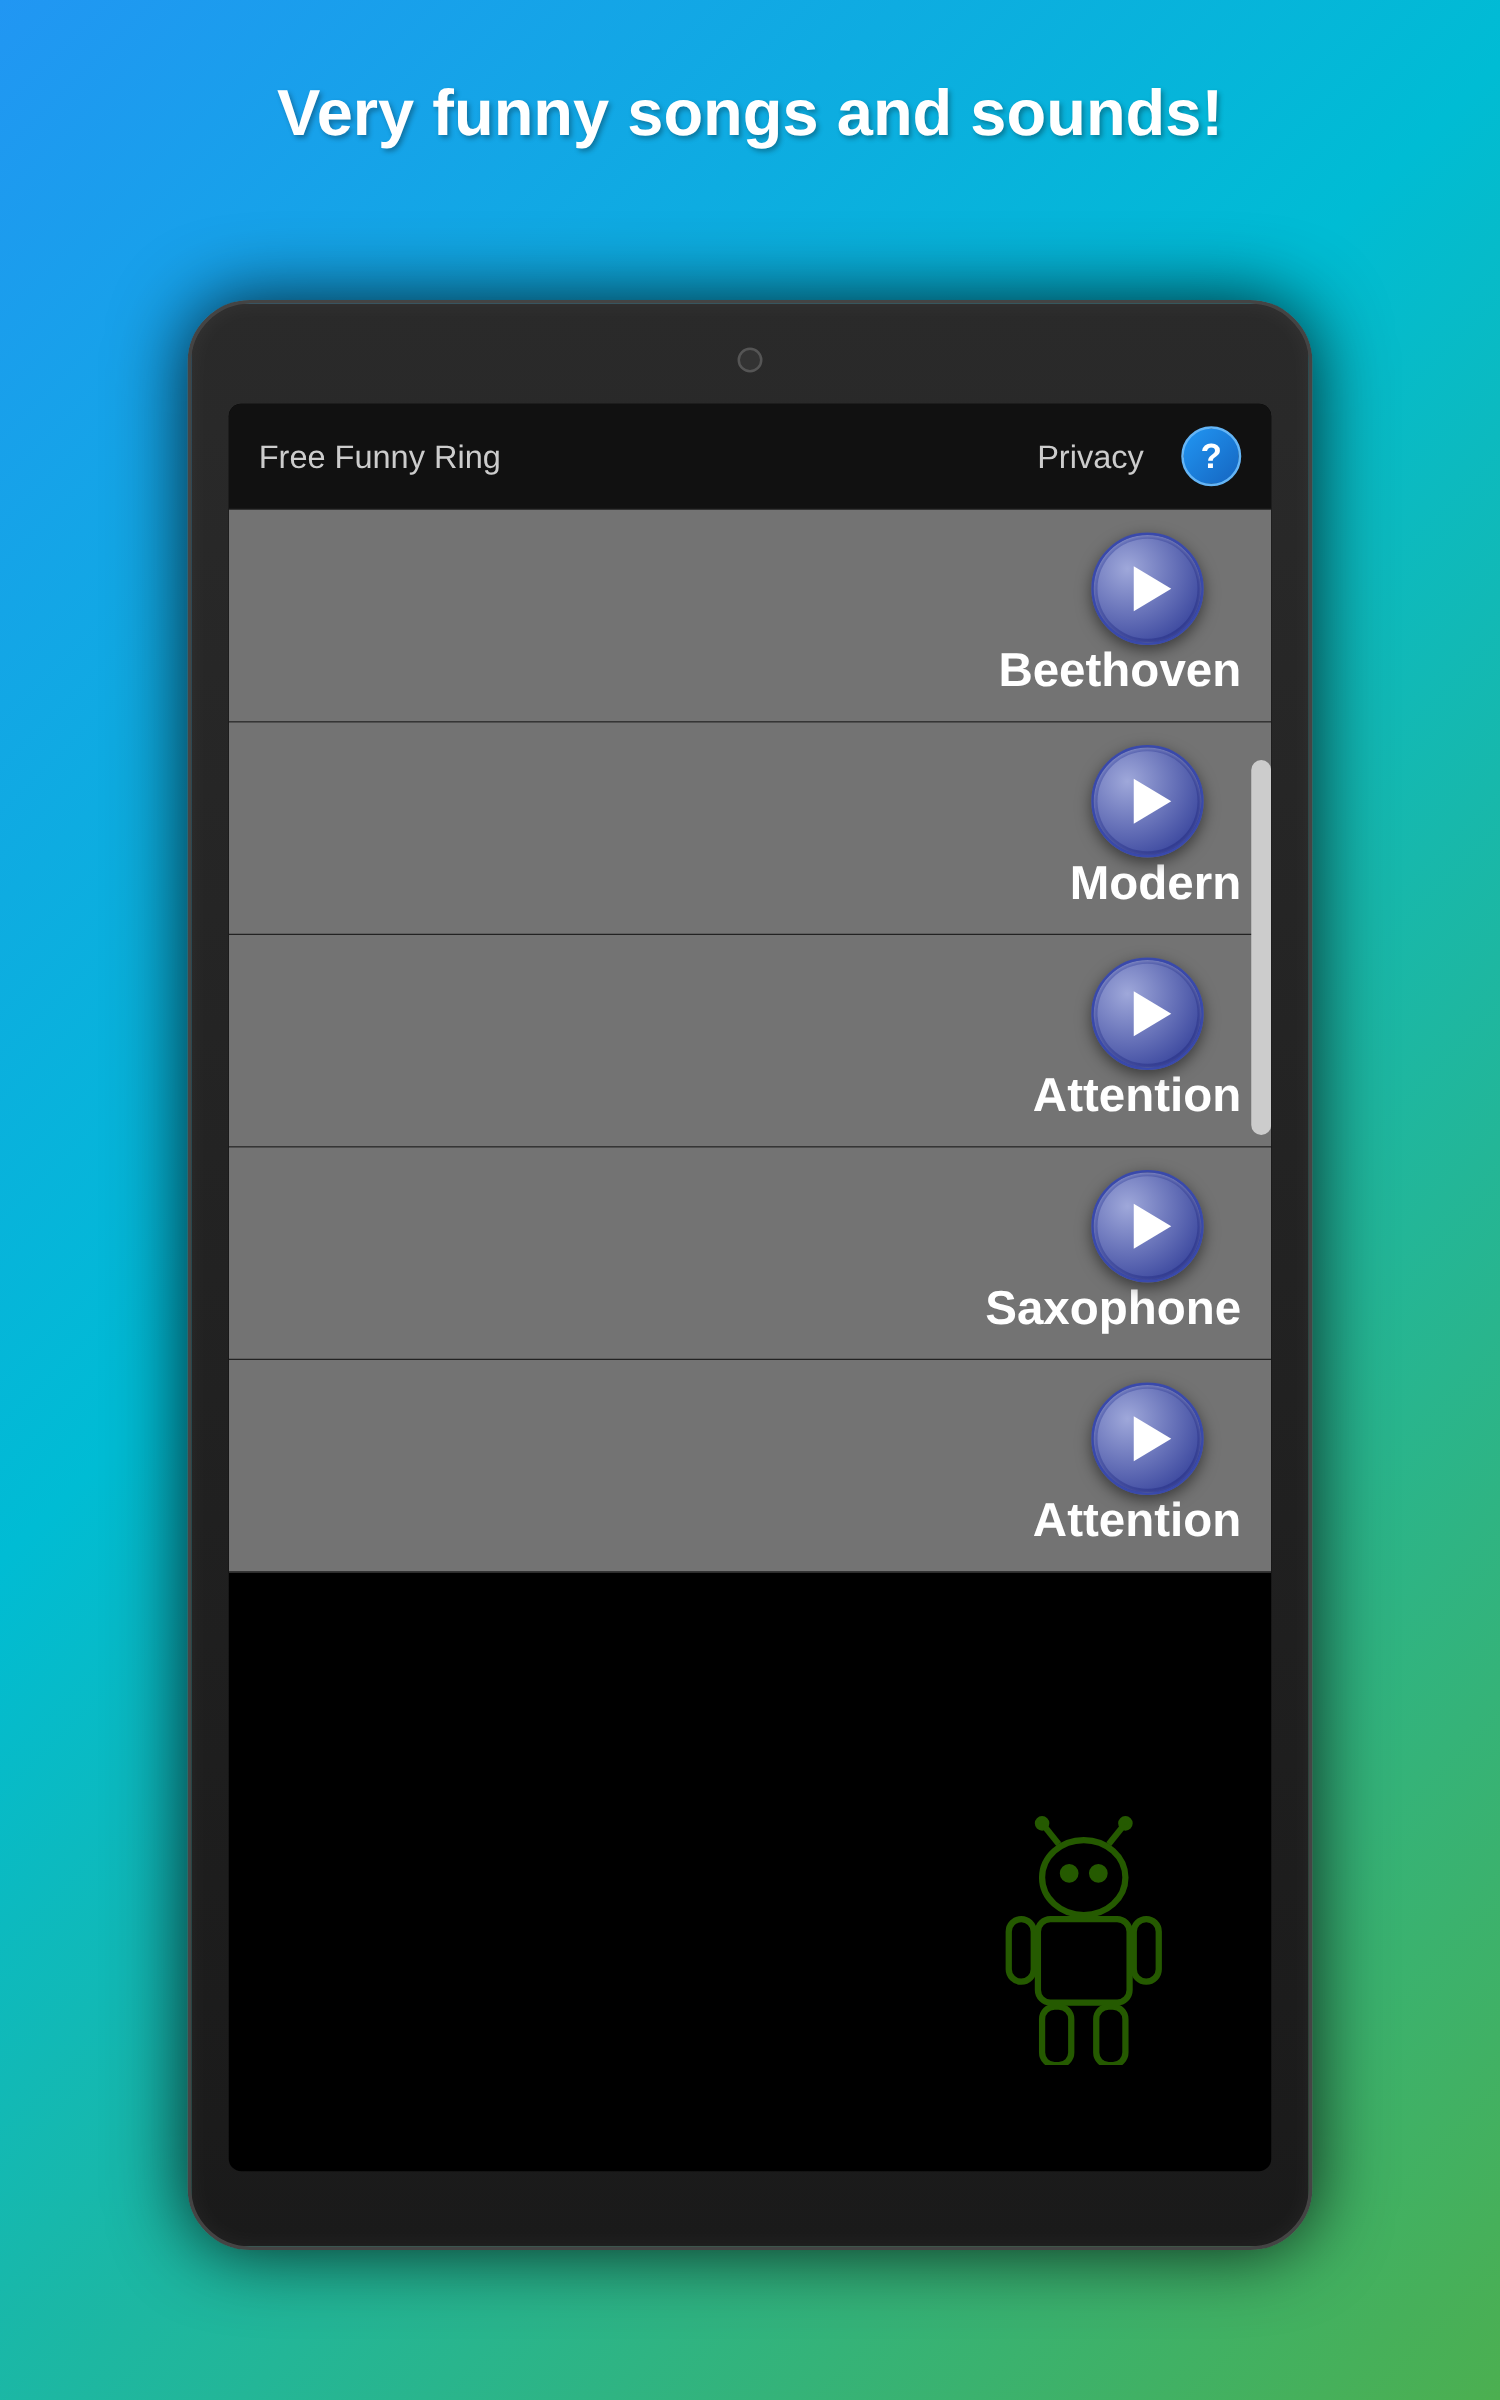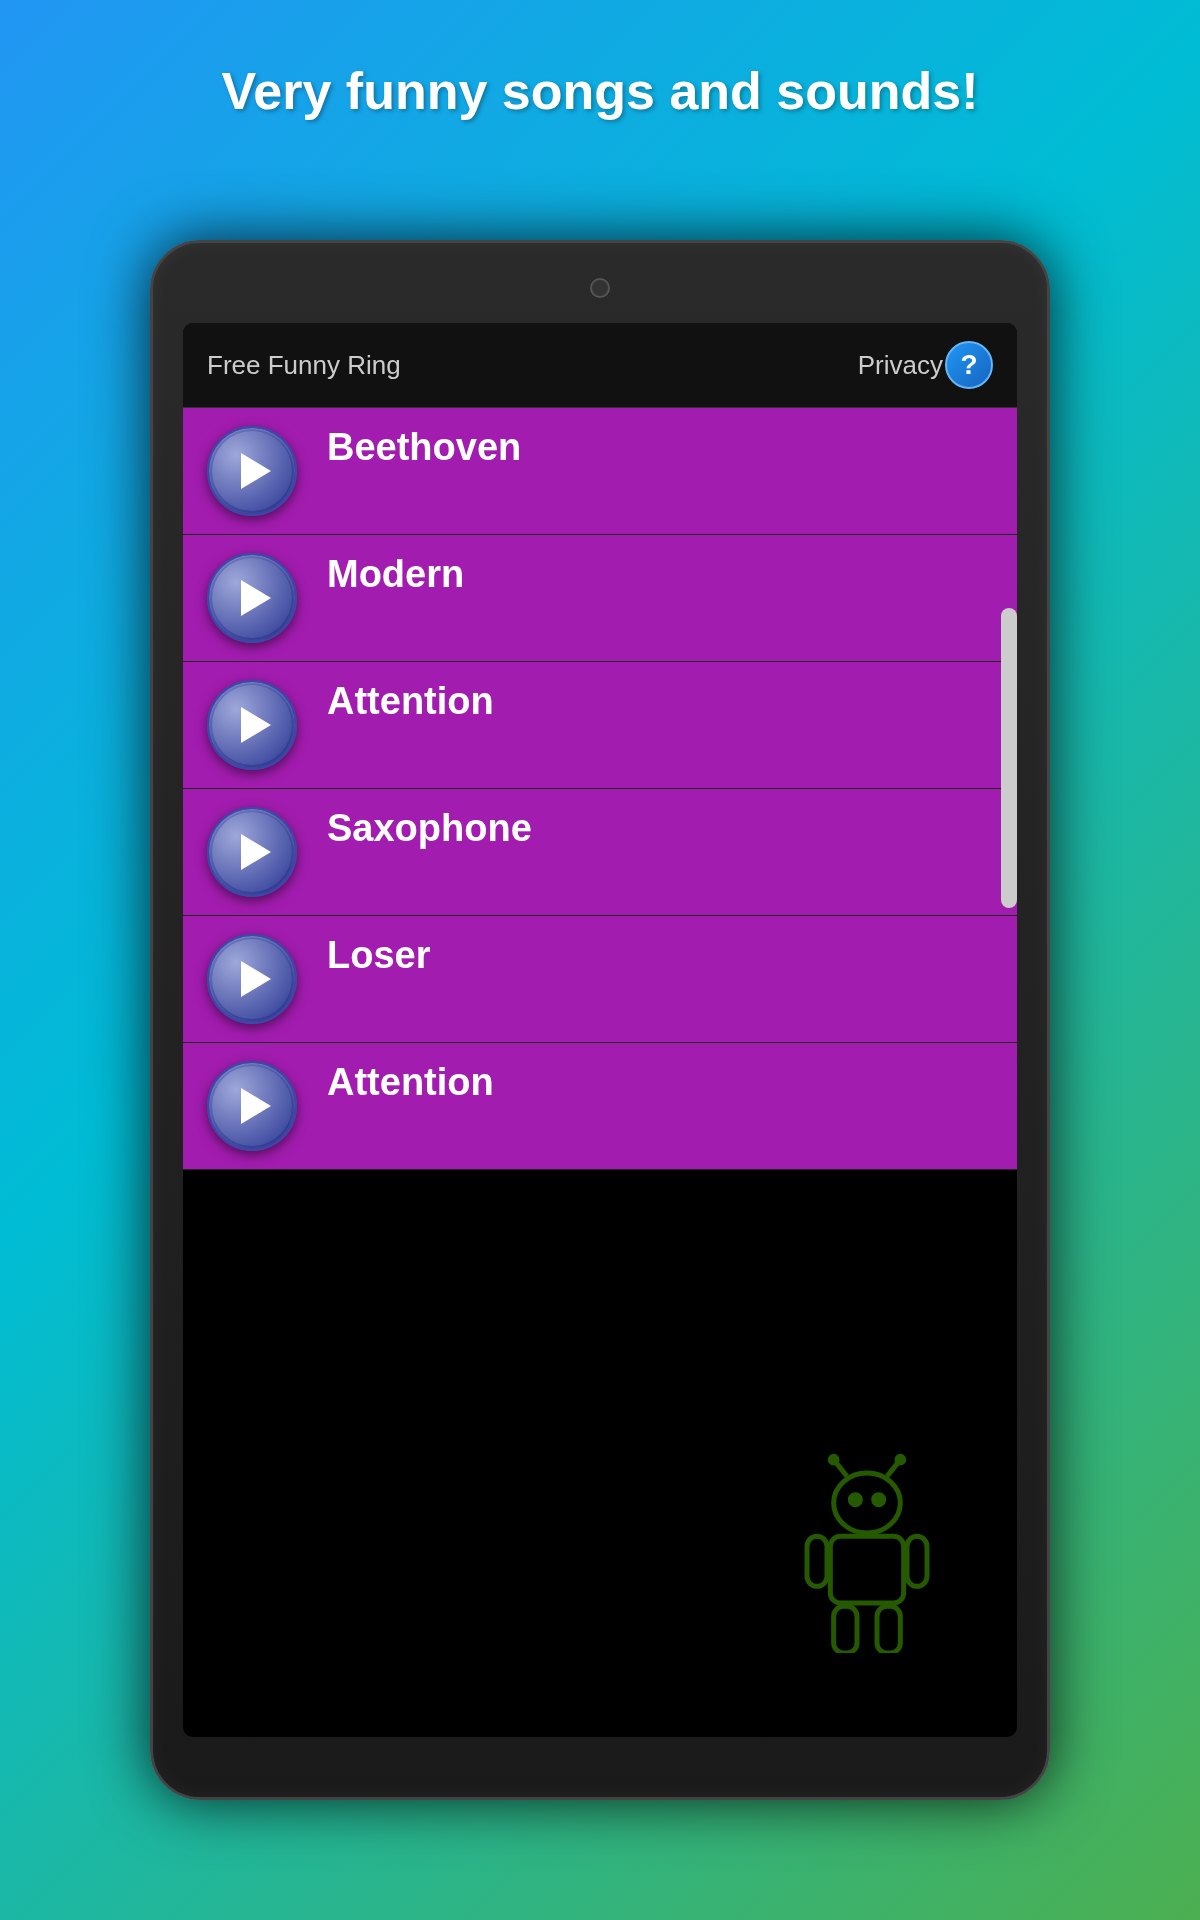--- a/index.html
+++ b/index.html
@@ -77,21 +77,21 @@
     }
 
     .app-title {
       color: #ccc;
       font-size: 26px;
     }
 
     .app-header-right {
       display: flex;
       align-items: center;
-      gap: 2px;
+      gap: 30px;
     }
 
     .privacy-text {
       color: #ccc;
       font-size: 26px;
     }
 
     .help-button {
       width: 48px;
       height: 48px;
@@ -108,26 +108,27 @@
     }
 
     .list-container {
       overflow-y: auto;
       height: calc(100% - 80px);
       position: relative;
     }
 
     .list-item {
       display: flex;
-      align-items: flex-start;
+      align-items: flex-end;
       padding: 18px 24px;
       border-bottom: 1px solid #222;
       cursor: pointer;
-      background: #a21caf;
-      position: relative;
+      background: #737373;
+      position: relative;
+      flex-direction: column;
     }
 
     .play-button {
       width: 90px;
       height: 90px;
       border-radius: 50%;
       background: radial-gradient(circle at 35% 35%, #7986CB, #1A237E);
       display: flex;
       align-items: center;
       justify-content: center;
@@ -232,26 +233,20 @@
           <div class="list-item">
     <div class="play-button">
       <div class="play-icon"></div>
     </div>
     <span class="item-label">Saxophone</span>
   </div>
           <div class="list-item">
     <div class="play-button">
       <div class="play-icon"></div>
     </div>
-    <span class="item-label">Loser</span>
-  </div>
-          <div class="list-item">
-    <div class="play-button">
-      <div class="play-icon"></div>
-    </div>
     <span class="item-label">Attention</span>
   </div>
           <div class="scrollbar"></div>
         </div>
     <div class="android-logo">
 <svg class="android-figure" viewBox="0 0 100 120" xmlns="http://www.w3.org/2000/svg">
 
   <g stroke="#6aff00" stroke-width="3" fill="none" opacity="0.7">
 
     <ellipse cx="50" cy="30" rx="20" ry="18"></ellipse>

